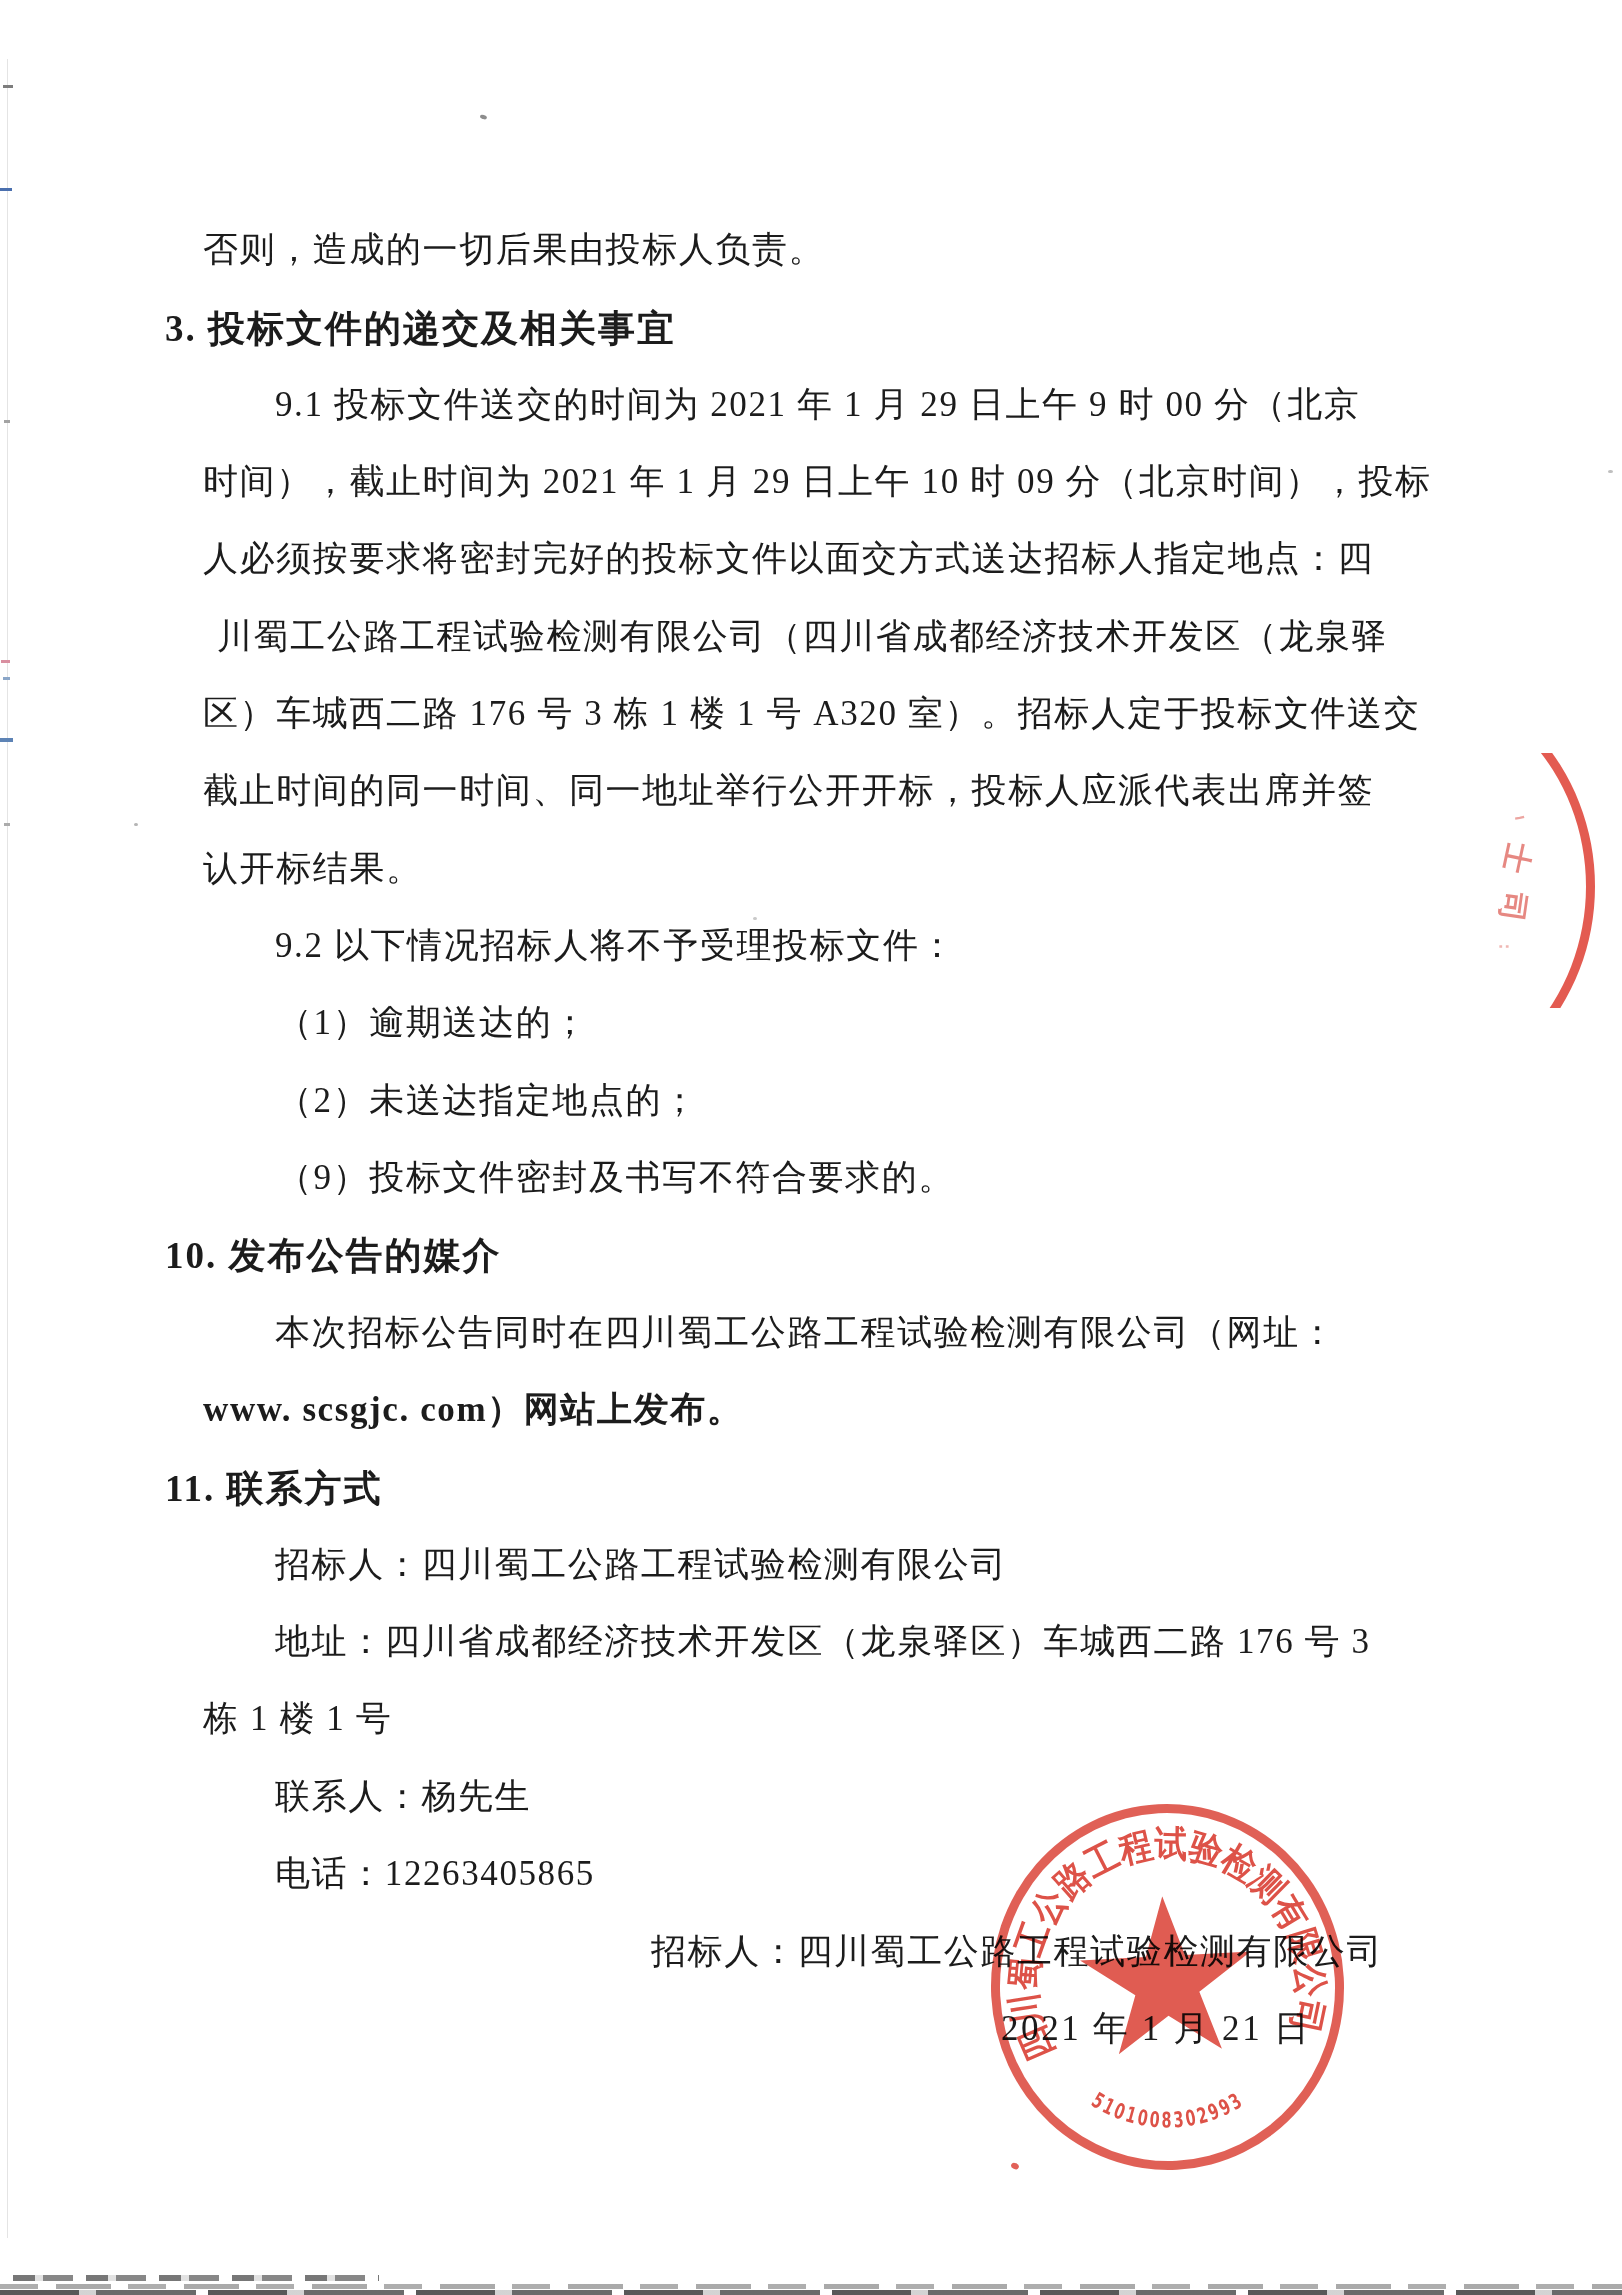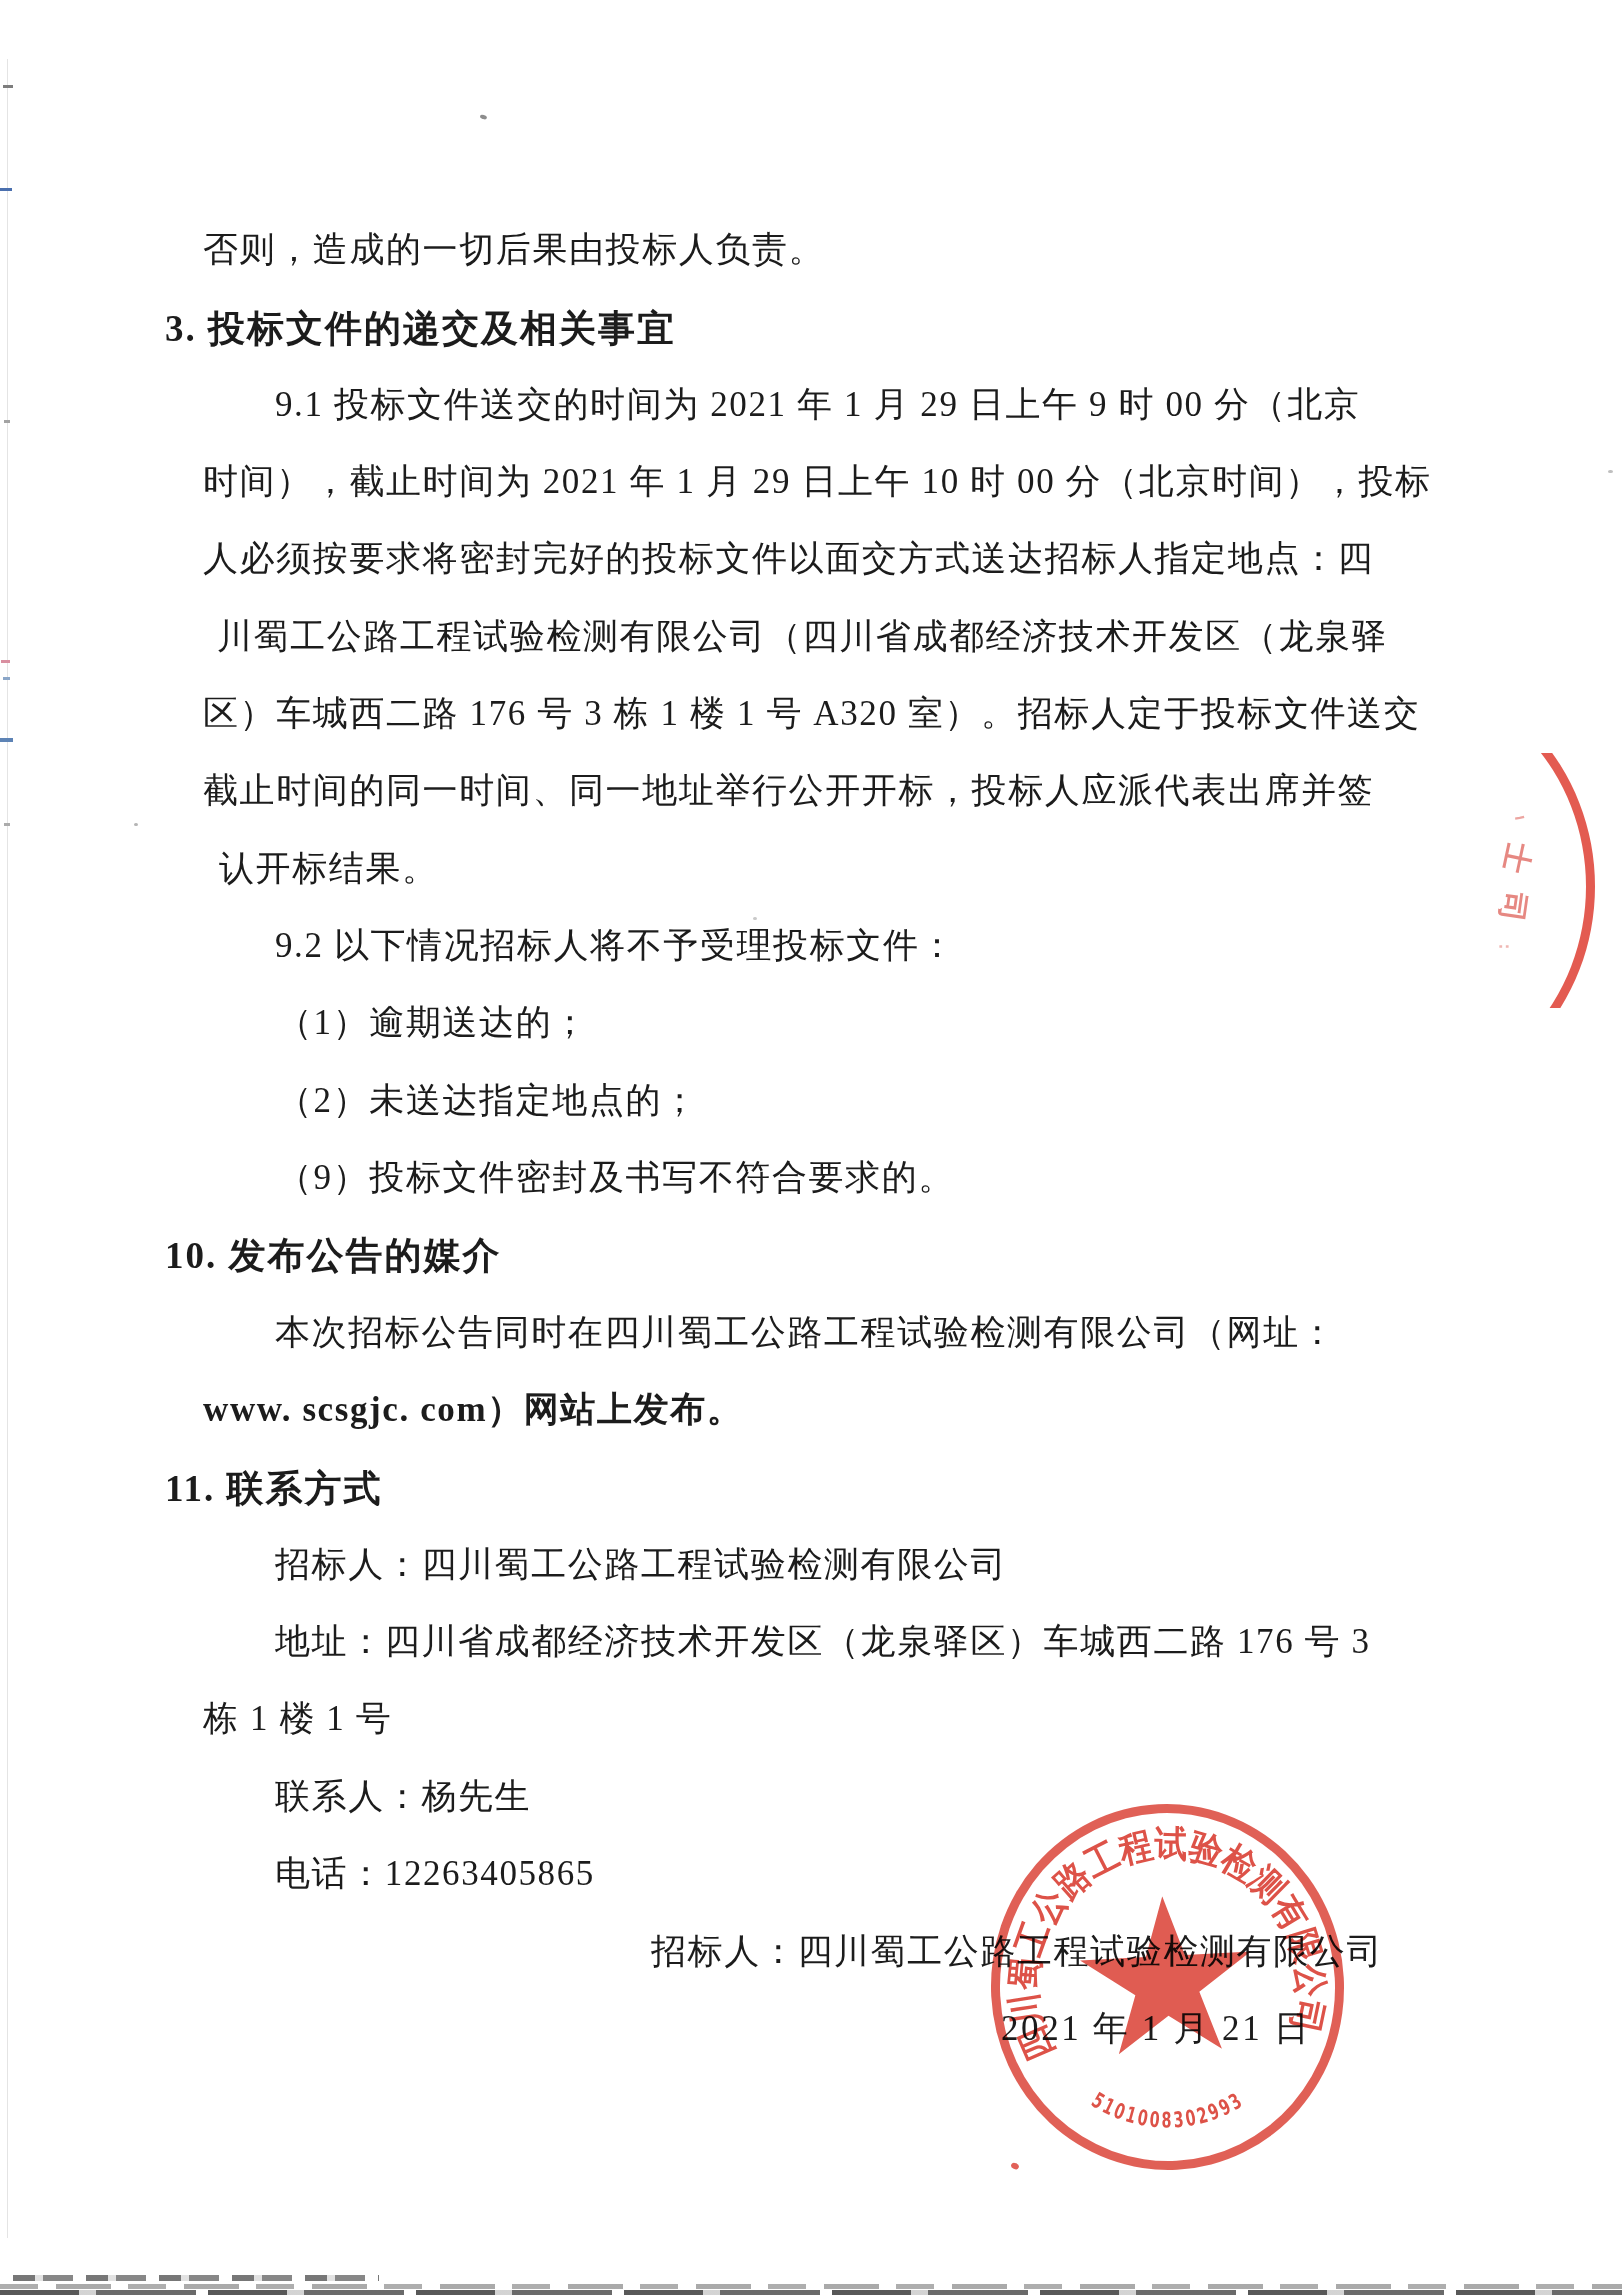--- a/index.html
+++ b/index.html
@@ -127,26 +127,26 @@
 </style>
 </head>
 <body>
 
 <div class="page">
 
   <div>
       <div class="line body" style="left: 203px; top: 232px;">否则，造成的一切后果由投标人负责。</div>
       <div class="line heading" style="left: 165px; top: 310px;">3. 投标文件的递交及相关事宜</div>
       <div class="line body" style="left: 275px; top: 387px;">9.1 投标文件送交的时间为 2021 年 1 月 29 日上午 9 时 00 分（北京</div>
-      <div class="line body" style="left: 203px; top: 464px;">时间），截止时间为 2021 年 1 月 29 日上午 10 时 00 分（北京时间），投标</div>
+      <div class="line body" style="left: 203px; top: 464px;">时间），截止时间为 2021 年 1 月 29 日上午 10 时 09 分（北京时间），投标</div>
       <div class="line body" style="left: 203px; top: 541px;">人必须按要求将密封完好的投标文件以面交方式送达招标人指定地点：四</div>
       <div class="line body" style="left: 203px; top: 619px; margin-left: 14px;">川蜀工公路工程试验检测有限公司（四川省成都经济技术开发区（龙泉驿</div>
       <div class="line body" style="left: 203px; top: 696px;">区）车城西二路 176 号 3 栋 1 楼 1 号 A320 室）。招标人定于投标文件送交</div>
       <div class="line body" style="left: 203px; top: 773px;">截止时间的同一时间、同一地址举行公开开标，投标人应派代表出席并签</div>
-      <div class="line body" style="left: 219px; top: 851px;">认开标结果。</div>
+      <div class="line body" style="left: 203px; top: 851px;">认开标结果。</div>
       <div class="line body" style="left: 275px; top: 928px;">9.2 以下情况招标人将不予受理投标文件：</div>
       <div class="line body" style="left: 277px; top: 1005px;">（1）逾期送达的；</div>
       <div class="line body" style="left: 277px; top: 1083px;">（2）未送达指定地点的；</div>
       <div class="line body" style="left: 277px; top: 1160px;">（9）投标文件密封及书写不符合要求的。</div>
       <div class="line heading" style="left: 165px; top: 1237px;">10. 发布公告的媒介</div>
       <div class="line body" style="left: 275px; top: 1315px;">本次招标公告同时在四川蜀工公路工程试验检测有限公司（网址：</div>
       <div class="line body" style="left: 203px; top: 1392px; font-weight: bold;">www. scsgjc. com）网站上发布。</div>
       <div class="line heading" style="left: 165px; top: 1470px;">11. 联系方式</div>
       <div class="line body" style="left: 275px; top: 1547px;">招标人：四川蜀工公路工程试验检测有限公司</div>
       <div class="line body" style="left: 275px; top: 1624px;">地址：四川省成都经济技术开发区（龙泉驿区）车城西二路 176 号 3</div>

